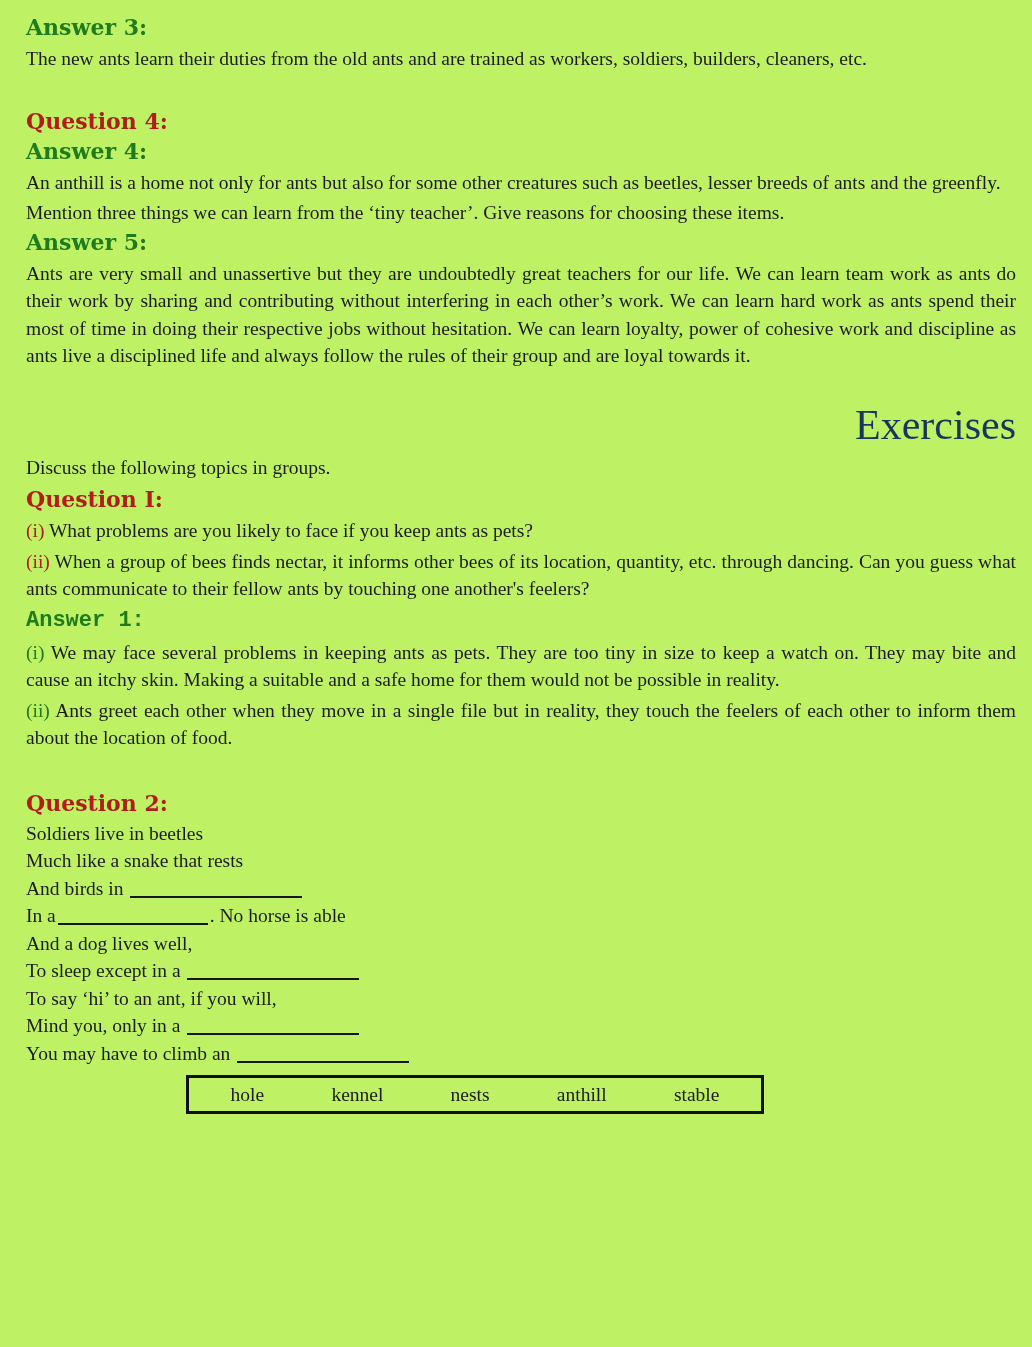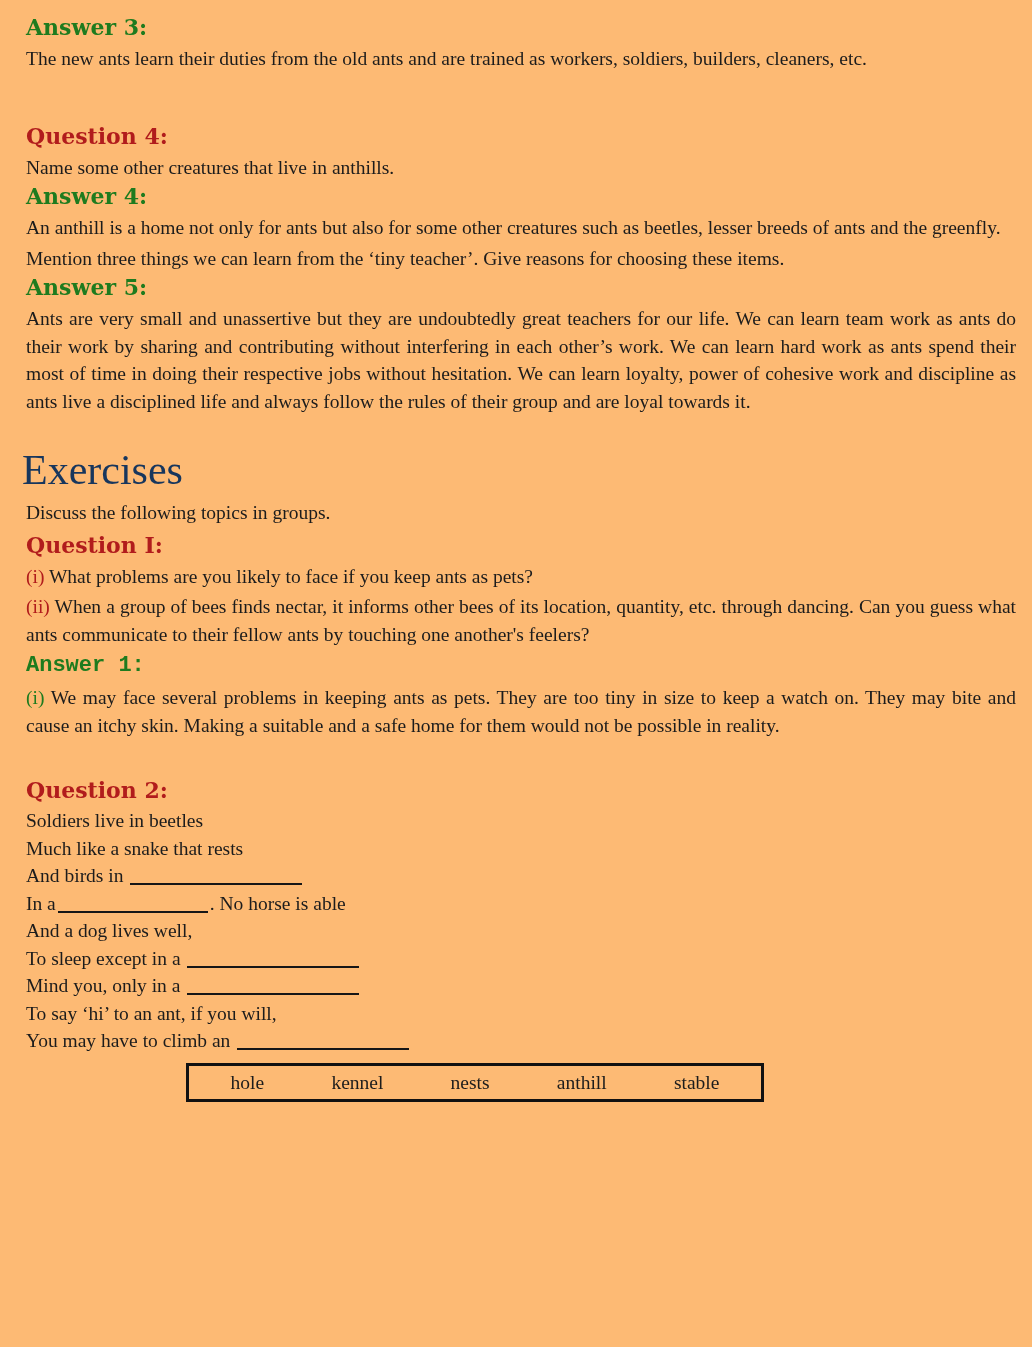--- a/index.html
+++ b/index.html
@@ -1,21 +1,21 @@
 <!DOCTYPE html>
 <html><head>
 <meta charset="utf-8">
 <style>
   html, body { margin: 0; padding: 0; background: #ffffff; }
   .page {
     position: relative;
     width: 1032px;
     height: 1347px;
     box-sizing: border-box;
-    background: #fdba74;
+    background: #bef264;
     padding: 12px 16px 0 26px;
     overflow: hidden;
     font-family: "Liberation Serif", serif;
     color: #1c1c1c;
   }
   .h-q, .h-a {
     font-family: "DejaVu Serif", serif;
     font-weight: bold;
     font-size: 22px;
     line-height: 30px;
@@ -23,31 +23,32 @@
   }
   .h-q { color: #b11c1c; }
   .h-a { color: #1e7b1e; }
   p.body {
     font-size: 19.5px;
     line-height: 27.5px;
     margin: 3px 0 0 0;
     text-align: justify;
   }
   p.body.noj { text-align: left; }
-  .mt-q { margin-top: 48px; }
+  .mt-q { margin-top: 33px; }
   .mt-q2 { margin-top: 36px; }
   .marker-red { color: #b11c1c; }
   .marker-green { color: #1e7b1e; }
   .exercises-title {
     font-family: "Liberation Serif", serif;
     font-weight: normal;
     font-size: 42px;
     line-height: 46px;
     color: #17365d;
     margin: 32px 0 6px -4px;
+    text-align: right;
   }
   .poem { margin-top: 2px; }
   .poem-line {
     font-size: 19.5px;
     line-height: 27.5px;
     text-align: left;
     white-space: pre-wrap;
   }
   .blank {
     display: inline-block;
@@ -75,51 +76,51 @@
 </style>
 </head>
 <body>
 
 <div class="page">
 
   <h2 class="h-a">Answer 3:</h2>
   <p class="body">The new ants learn their duties from the old ants and are trained as workers, soldiers, builders, cleaners, etc.</p>
 
   <h2 class="h-q mt-q">Question 4:</h2>
-  <p class="body noj">Name some other creatures that live in anthills.</p>
 
   <h2 class="h-a">Answer 4:</h2>
   <p class="body">An anthill is a home not only for ants but also for some other creatures such as beetles, lesser breeds of ants and the greenfly.</p>
 
   <p class="body noj">Mention three things we can learn from the ‘tiny teacher’. Give reasons for choosing these items.</p>
 
   <h2 class="h-a">Answer 5:</h2>
   <p class="body">Ants are very small and unassertive but they are undoubtedly great teachers for our life. We can learn team work as ants do their work by sharing and contributing without interfering in each other’s work. We can learn hard work as ants spend their most of time in doing their respective jobs without hesitation. We can learn loyalty, power of cohesive work and discipline as ants live a disciplined life and always follow the rules of their group and are loyal towards it.</p>
 
   <h1 class="exercises-title">Exercises</h1>
   <p class="body noj">Discuss the following topics in groups.</p>
 
   <h2 class="h-q" style="margin-top:3px;">Question I:</h2>
   <p class="body noj"><span class="marker-red">(i)</span> <span>What problems are you likely to face if you keep ants as pets?</span></p>
   <p class="body"><span class="marker-red">(ii)</span> <span>When a group of bees finds nectar, it informs other bees of its location, quantity, etc. through dancing. Can you guess what ants communicate to their fellow ants by touching one another's feelers?</span></p>
 
   <h2 class="h-a" style="margin-top:3px;font-family:Liberation Mono, monospace;">Answer 1:</h2>
   <p class="body"><span class="marker-green">(i)</span> <span>We may face several problems in keeping ants as pets. They are too tiny in size to keep a watch on. They may bite and cause an itchy skin. Making a suitable and a safe home for them would not be possible in reality.</span></p>
+  <p class="body"><span class="marker-green">(ii)</span> <span>Ants greet each other when they move in a single file but in reality, they touch the feelers of each other to inform them about the location of food.</span></p>
 
   <h2 class="h-q mt-q2">Question 2:</h2>
 
   <div class="poem">
     <div class="poem-line"><span>Soldiers live in beetles</span></div>
     <div class="poem-line"><span>Much like a snake that rests</span></div>
     <div class="poem-line"><span>And birds in </span><span class="blank"></span><span></span></div>
     <div class="poem-line"><span>In a</span><span class="blank blank-sm"></span><span>. No horse is able</span></div>
     <div class="poem-line"><span>And a dog lives well,</span></div>
     <div class="poem-line"><span>To sleep except in a </span><span class="blank"></span><span></span></div>
+    <div class="poem-line"><span>To say ‘hi’ to an ant, if you will,</span></div>
     <div class="poem-line"><span>Mind you, only in a </span><span class="blank"></span><span></span></div>
-    <div class="poem-line"><span>To say ‘hi’ to an ant, if you will,</span></div>
     <div class="poem-line"><span>You may have to climb an </span><span class="blank"></span><span></span></div>
   </div>
 
   <div class="word-box">
     <span>hole</span>
     <span>kennel</span>
     <span>nests</span>
     <span>anthill</span>
     <span>stable</span>
   </div>

